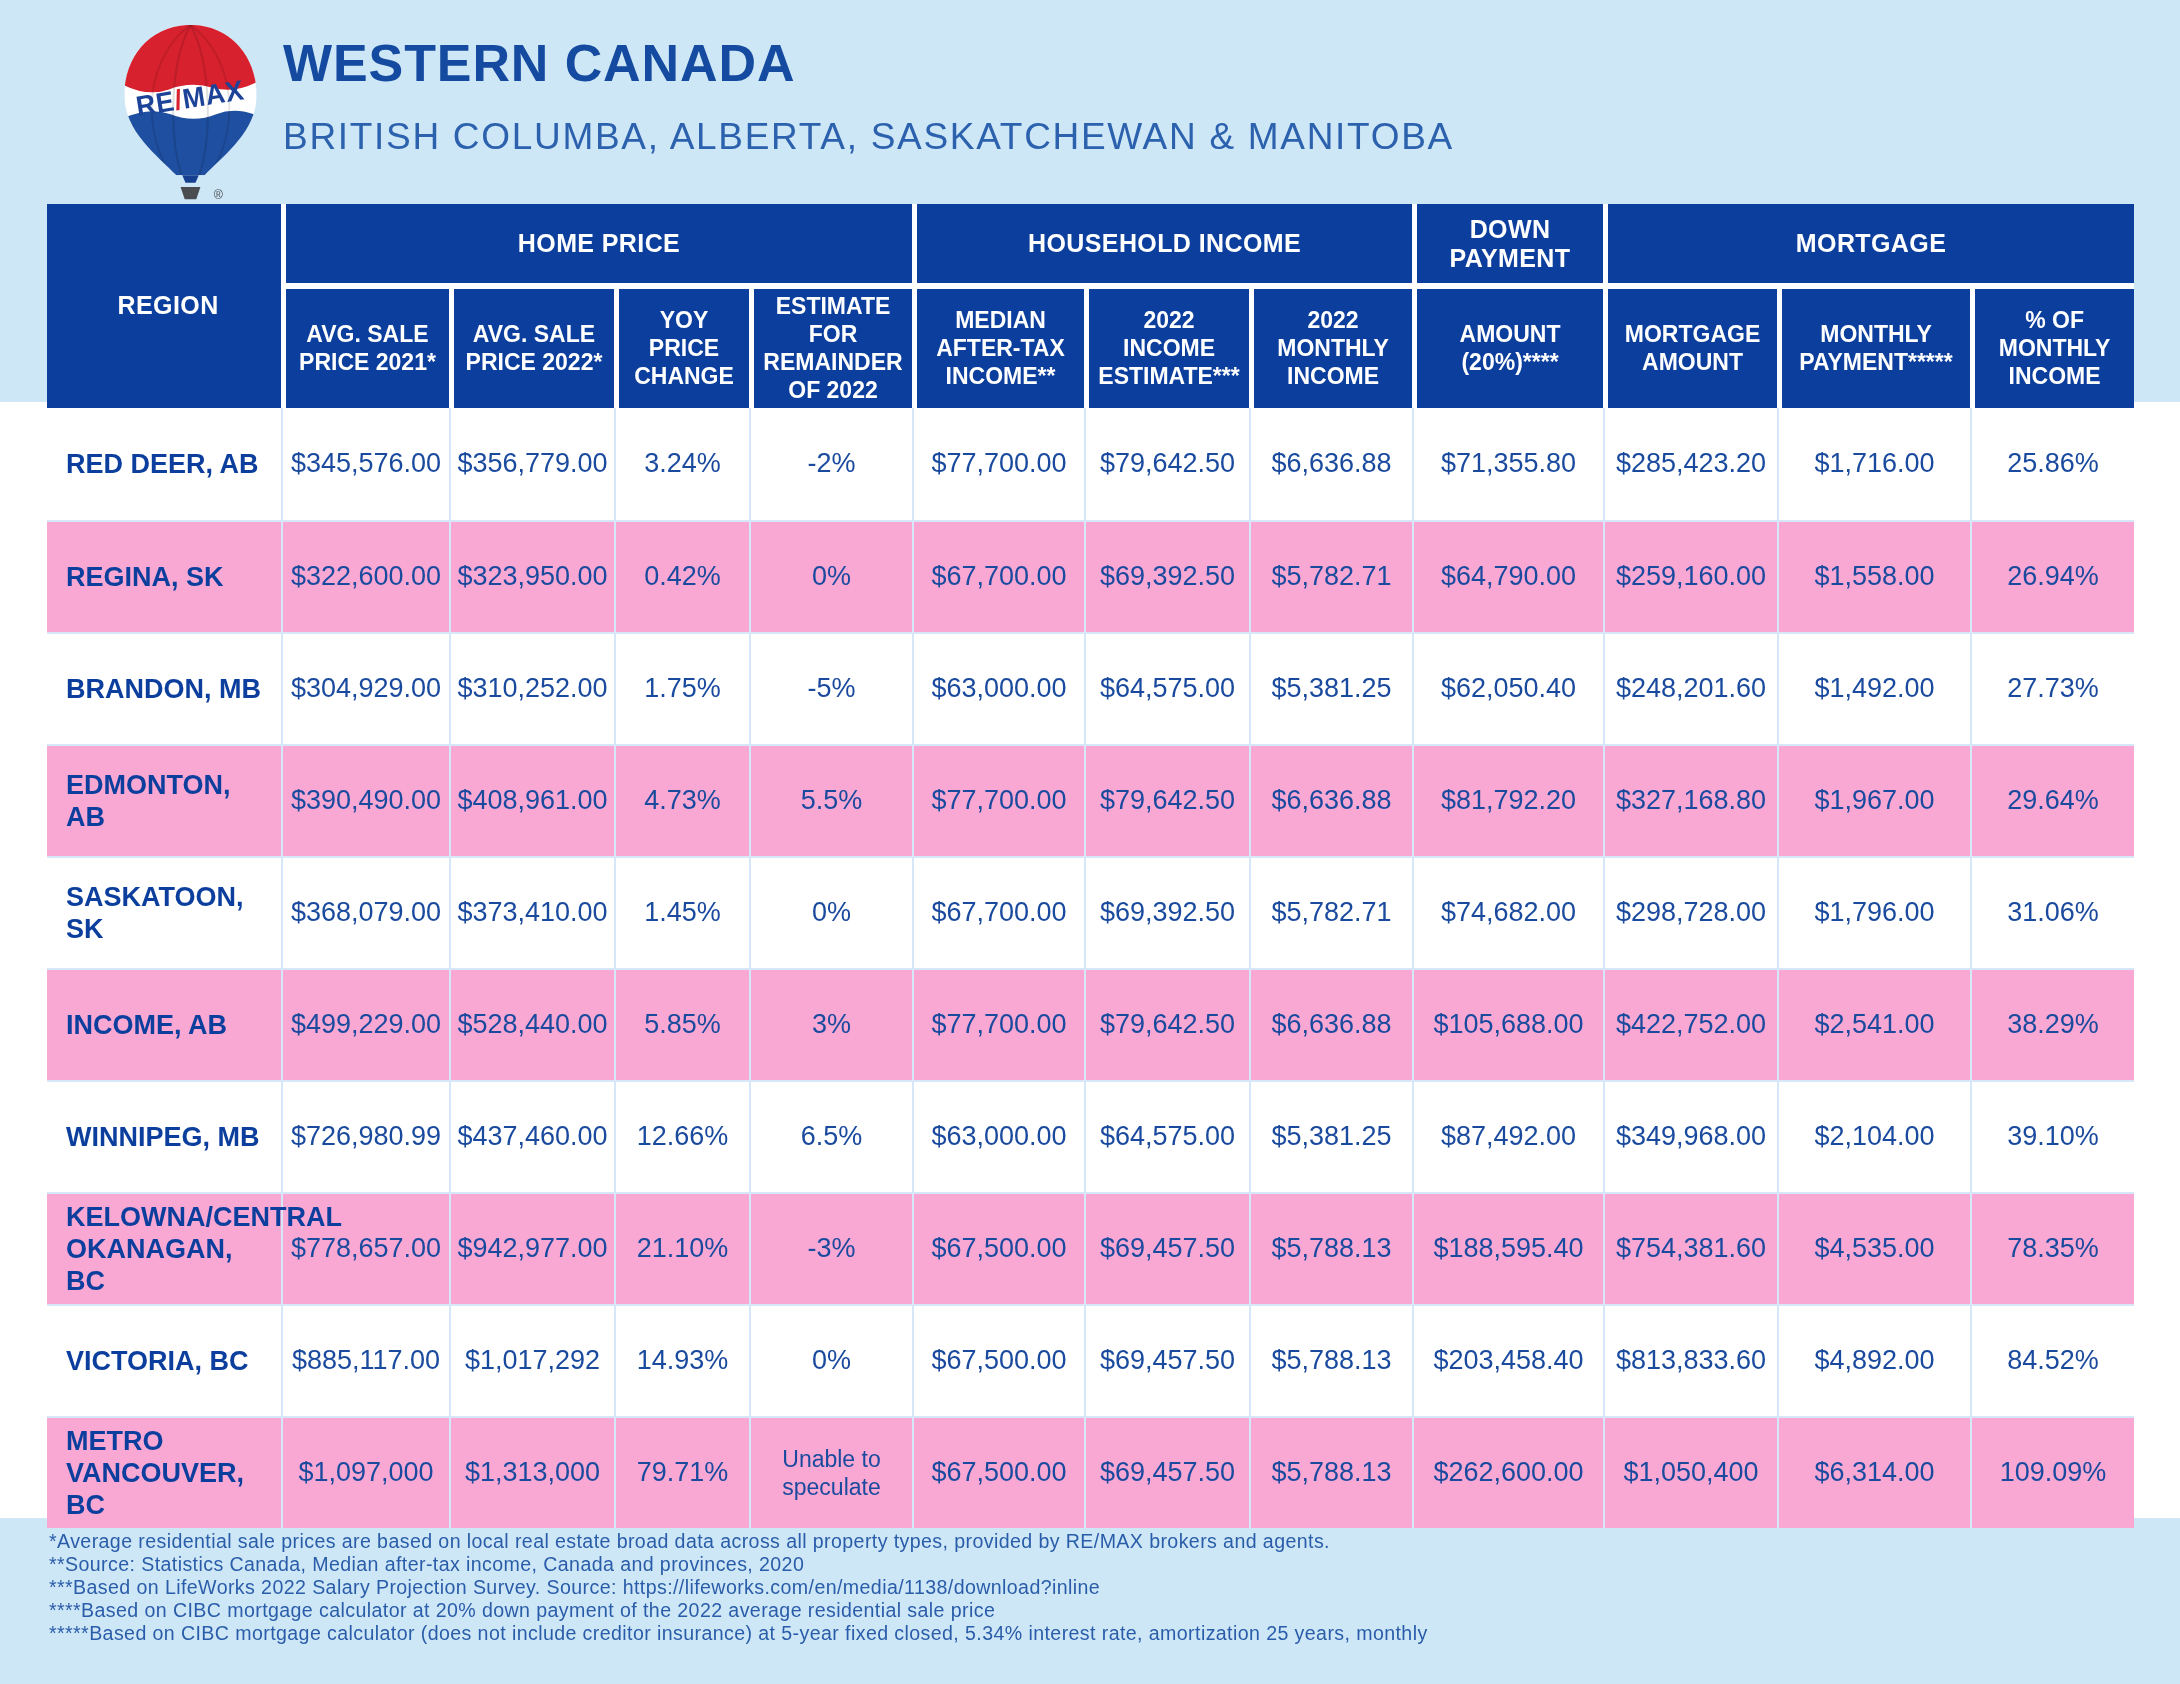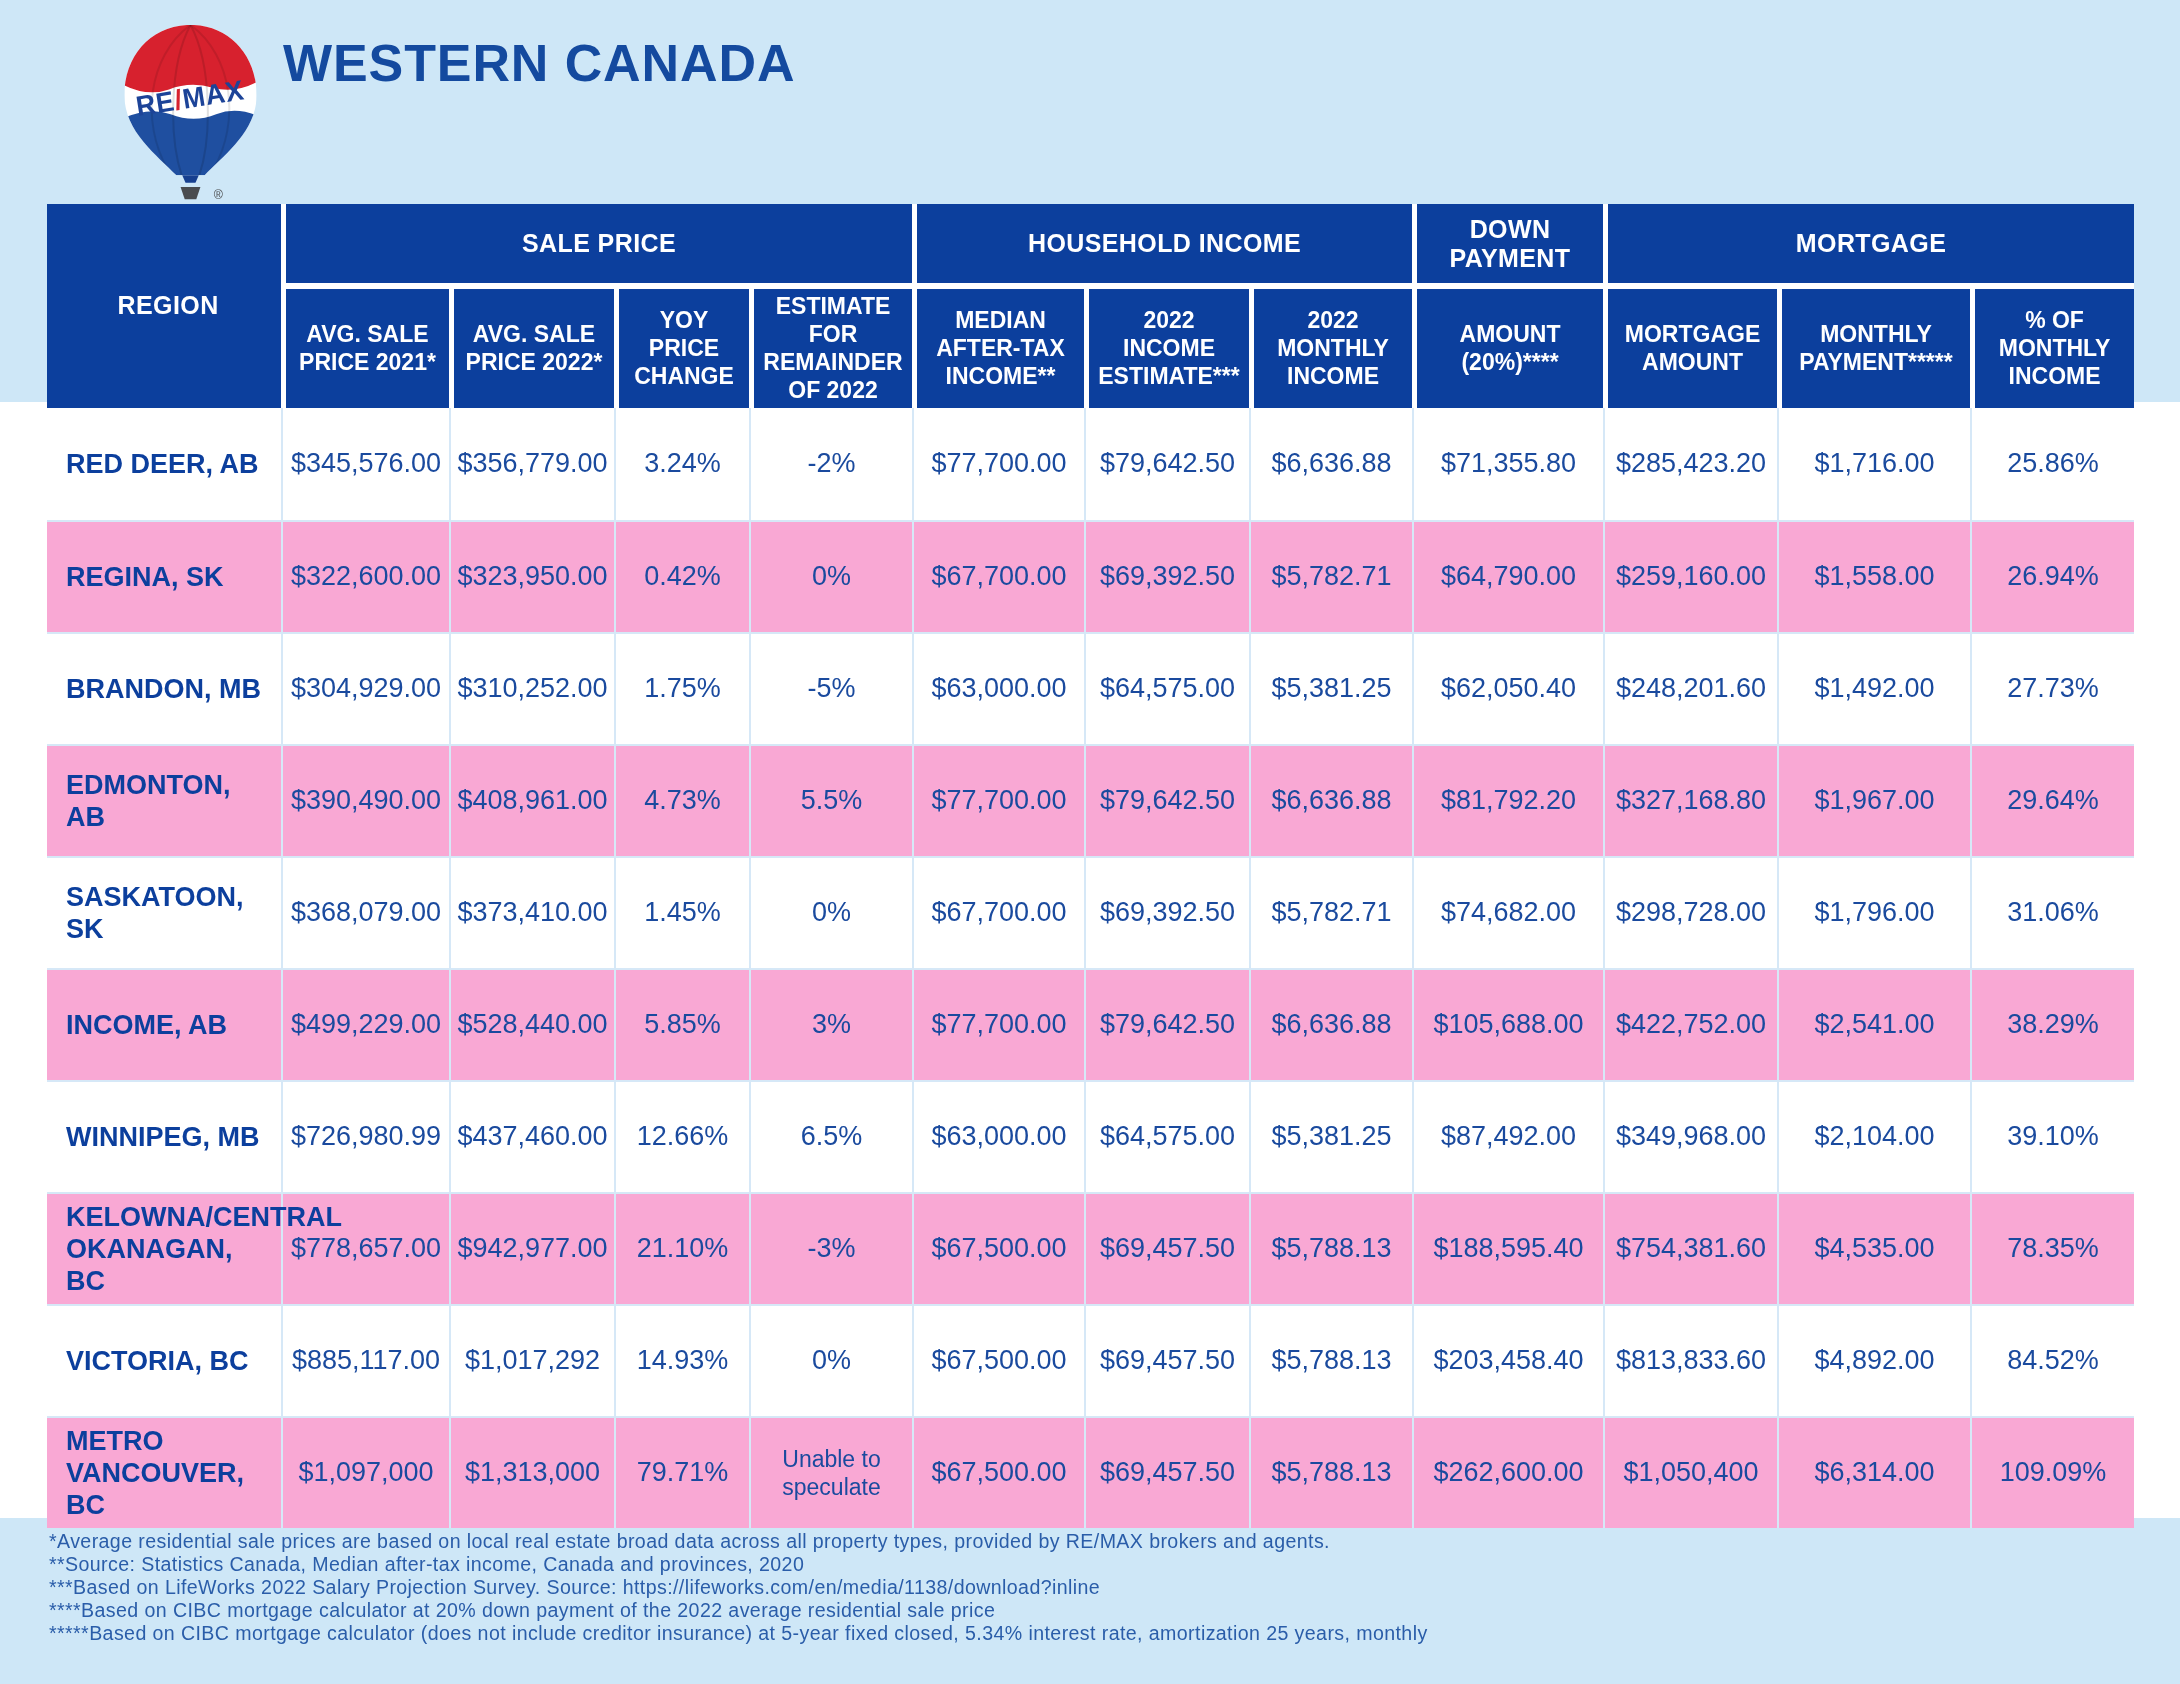--- a/index.html
+++ b/index.html
@@ -90,41 +90,42 @@
       </g>
       <path d="M90,194 L110,194 L106,203 L94,203 Z" fill="#163f8f"></path>
       <text x="100" y="112" text-anchor="middle" transform="rotate(-9 100 104)" font-size="34" font-weight="bold" letter-spacing="1" textLength="132" lengthAdjust="spacingAndGlyphs"><tspan fill="#1c4398">RE</tspan><tspan fill="#d7212e">/</tspan><tspan fill="#1c4398">MAX</tspan></text>
       <path d="M88,208 L112,208 L107,223 L93,223 Z" fill="#4a4c4f"></path>
       <text x="128" y="223" font-size="15" fill="#4a4c4f">®</text>
     </svg>
   </div>
 
   <div class="titles">
     <h1 class="title">WESTERN CANADA</h1>
+    <div class="subtitle">BRITISH COLUMBA, ALBERTA, SASKATCHEWAN &amp; MANITOBA</div>
   </div>
 
   <table class="data">
     <colgroup>
       <col style="width:234px">
         <col style="width:168px">
         <col style="width:165px">
       <col style="width:135px">
         <col style="width:163px">
         <col style="width:172px">
       <col style="width:165px">
         <col style="width:163px">
         <col style="width:191px">
       <col style="width:174px">
         <col style="width:193px">
         <col style="width:164px">
     </colgroup>
     <thead>
       <tr class="group-row">
         <th class="region-head" rowspan="2">REGION</th>
-        <th class="grp" colspan="4">SALE PRICE</th>
+        <th class="grp" colspan="4">HOME PRICE</th>
         <th class="grp" colspan="3">HOUSEHOLD INCOME</th>
         <th class="grp">DOWN PAYMENT</th>
         <th class="grp" colspan="3">MORTGAGE</th>
       </tr>
       <tr class="sub-row">
         <th>AVG. SALE PRICE 2021*</th>
         <th>AVG. SALE PRICE 2022*</th>
         <th>YOY PRICE CHANGE</th>
         <th>ESTIMATE FOR REMAINDER OF 2022</th>
         <th>MEDIAN AFTER-TAX INCOME**</th>

